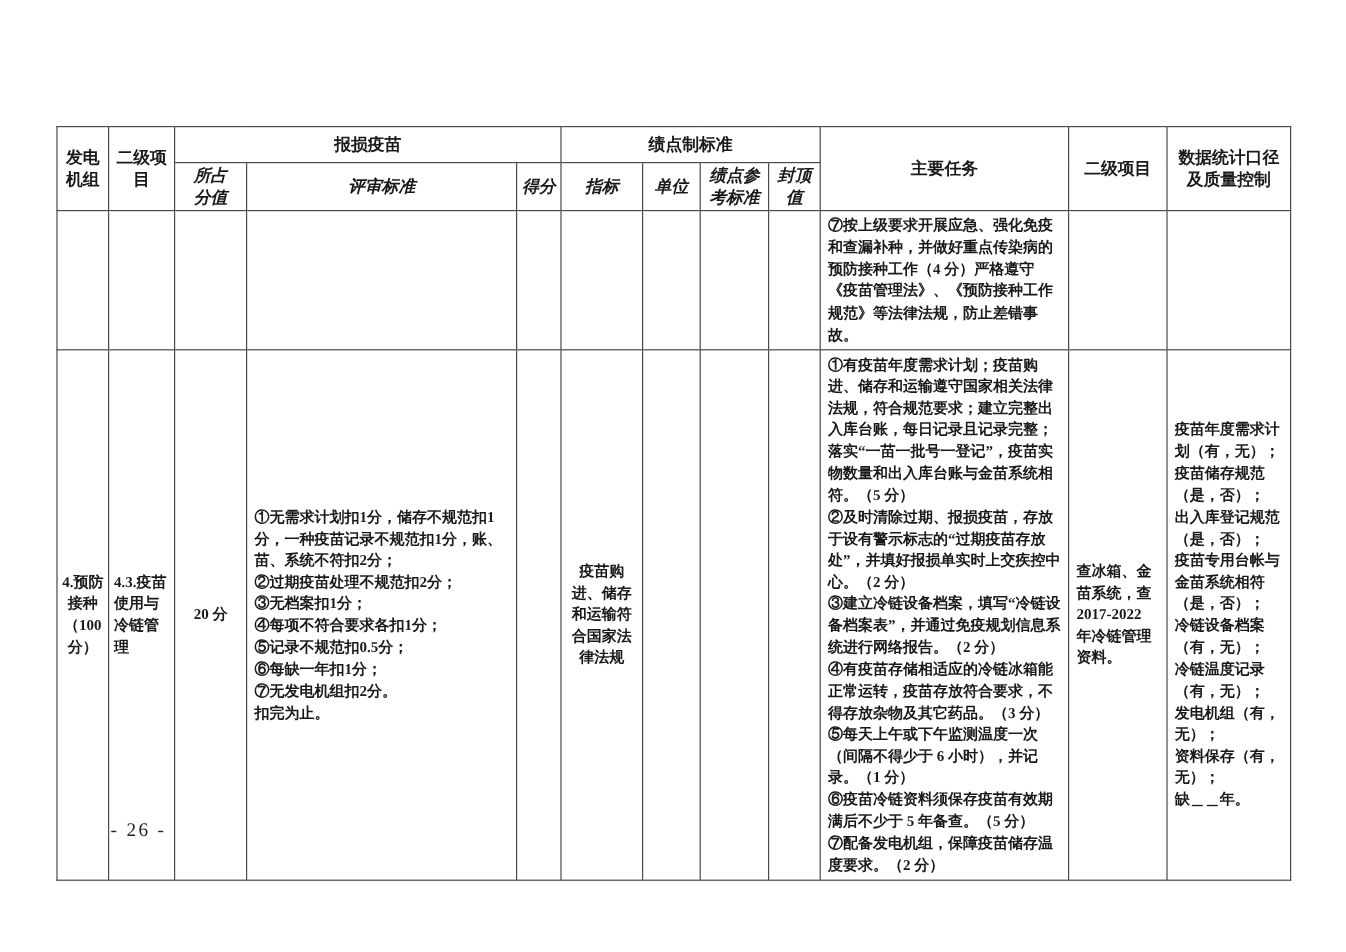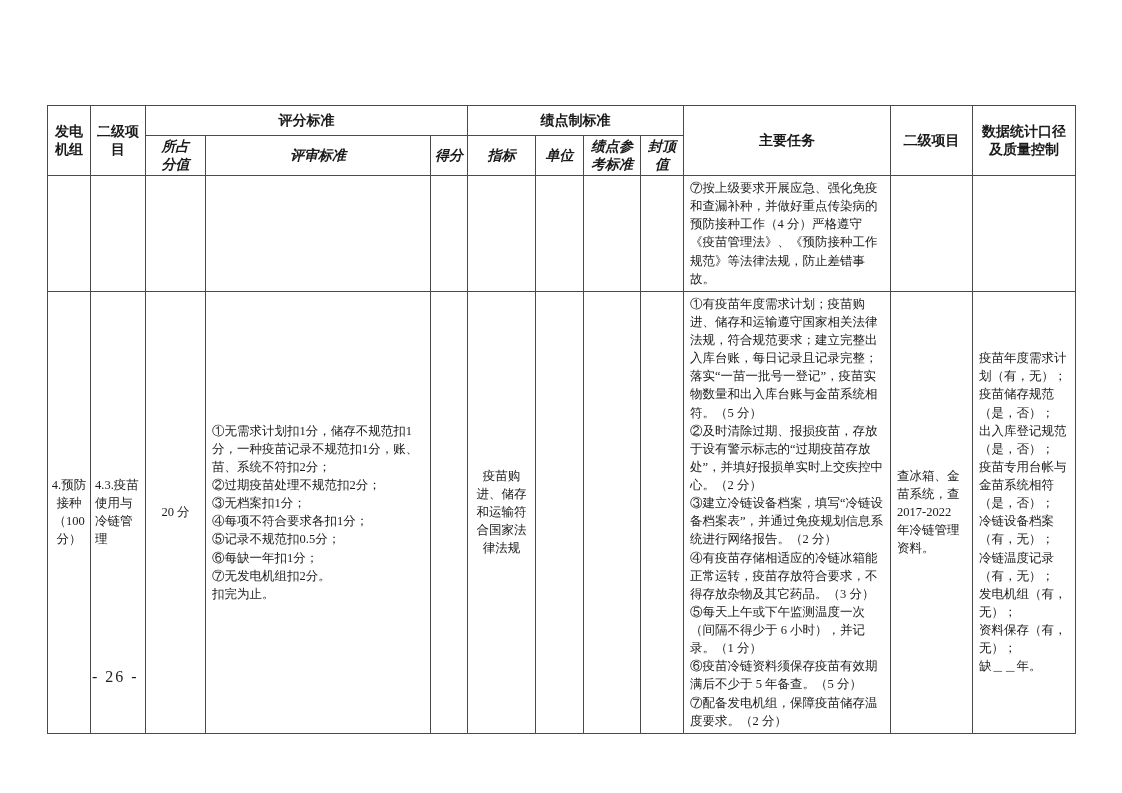--- a/index.html
+++ b/index.html
@@ -10,20 +10,21 @@
     position: absolute;
     left: 47px; top: 105px;
     width: 1028px;
     border-collapse: collapse;
     table-layout: fixed;
   }
   .doc-table th, .doc-table td {
     border: 1px solid #4a4a4a;
     vertical-align: middle;
     overflow: hidden;
+    font-weight: bold;
   }
   .doc-table th {
     font-family: "Liberation Sans", "DejaVu Sans", sans-serif;
     font-weight: 700;
     font-size: 14px;
     line-height: 1.25;
     text-align: center;
     padding: 2px 3px;
     white-space: pre-line;
   }
@@ -39,21 +40,21 @@
   .v-top    { vertical-align: top; }
   .v-mid    { vertical-align: middle; }
 
   tr.hrow1 { height: 30px; }
   tr.hrow2 { height: 40px; font-style: italic; }
   tr.brow1 { height: 95px; }
   tr.brow2 { height: 402px; }
 
   .footer-pgnum {
     position: absolute;
-    left: 92px; top: 668px;
+    left: 92px; top: 684px;
     font-size: 16px;
     letter-spacing: 2px;
     color: #222;
   }
 </style>
 </head>
 <body>
 
 <table class="doc-table">
   <colgroup>
@@ -68,21 +69,21 @@
     <col style="width:43px">
     <col style="width:207px">
     <col style="width:82px">
     <col style="width:103px">
   </colgroup>
 
   <tbody>
       <tr class="hrow1">
     <th rowspan="2">发电机组</th>
     <th rowspan="2">二级项目</th>
-    <th colspan="3">评分标准</th>
+    <th colspan="3">报损疫苗</th>
     <th colspan="4">绩点制标准</th>
     <th rowspan="2">主要任务</th>
     <th rowspan="2">二级项目</th>
     <th rowspan="2">数据统计口径及质量控制</th>
   </tr>
 
   <tr class="hrow2">
     <th>所占
 分值</th>
     <th>评审标准</th>

